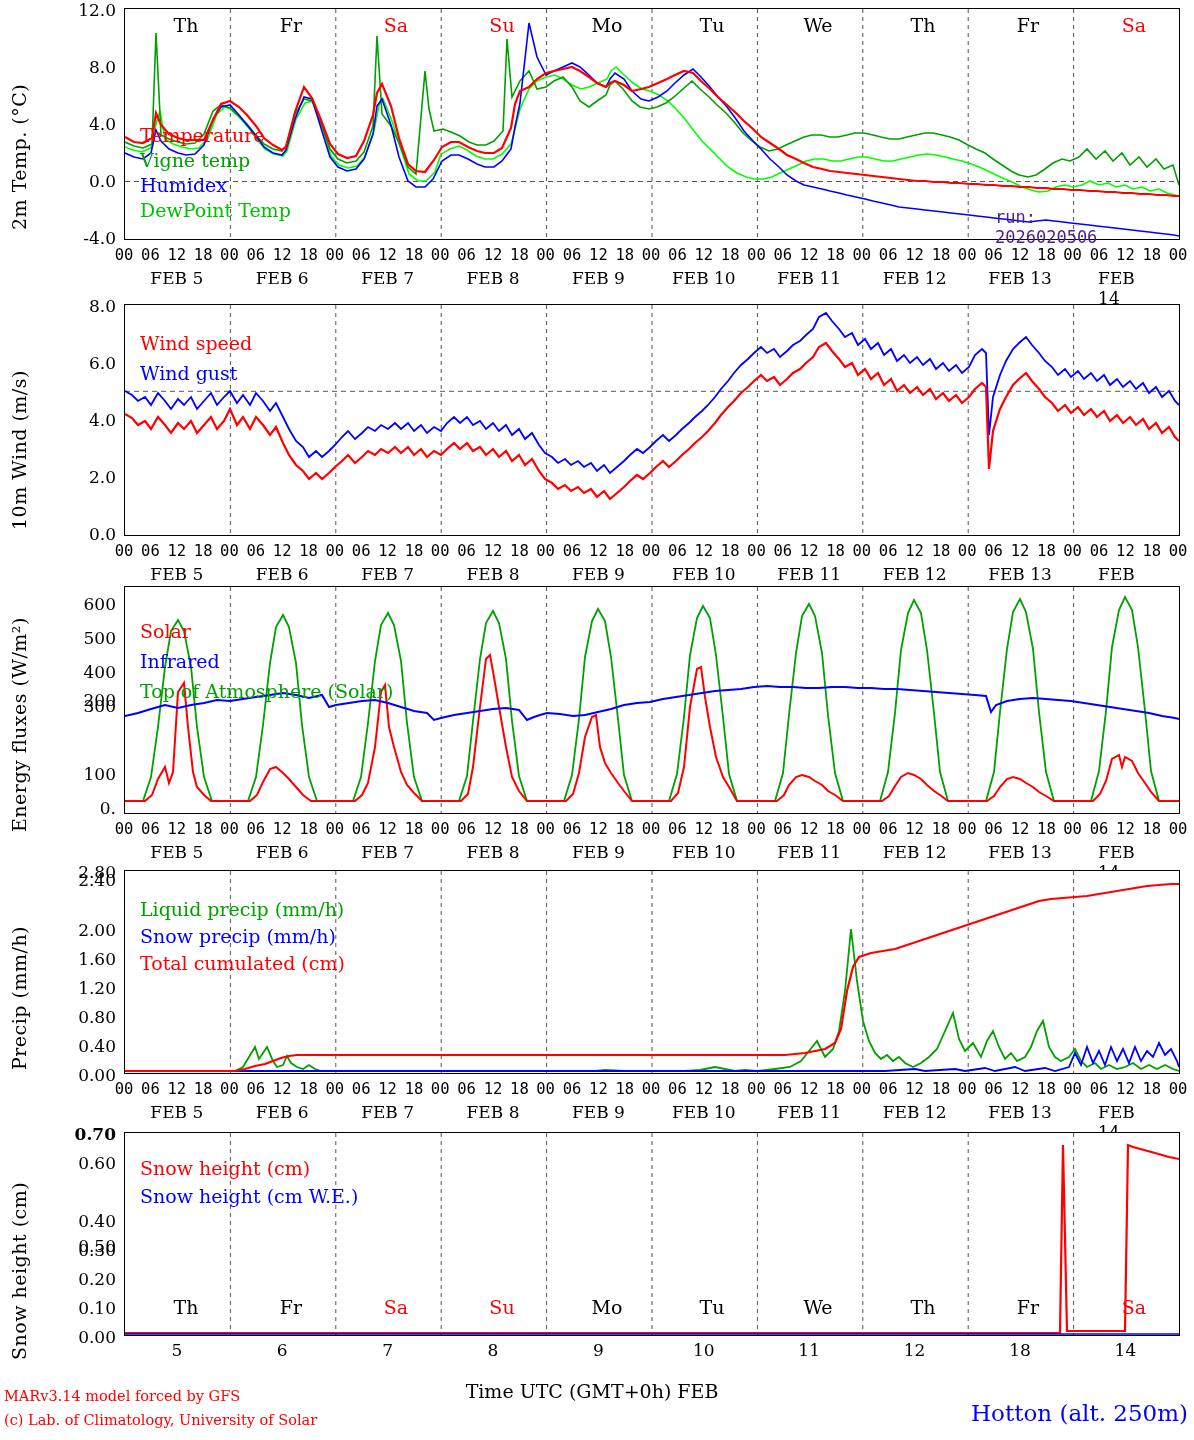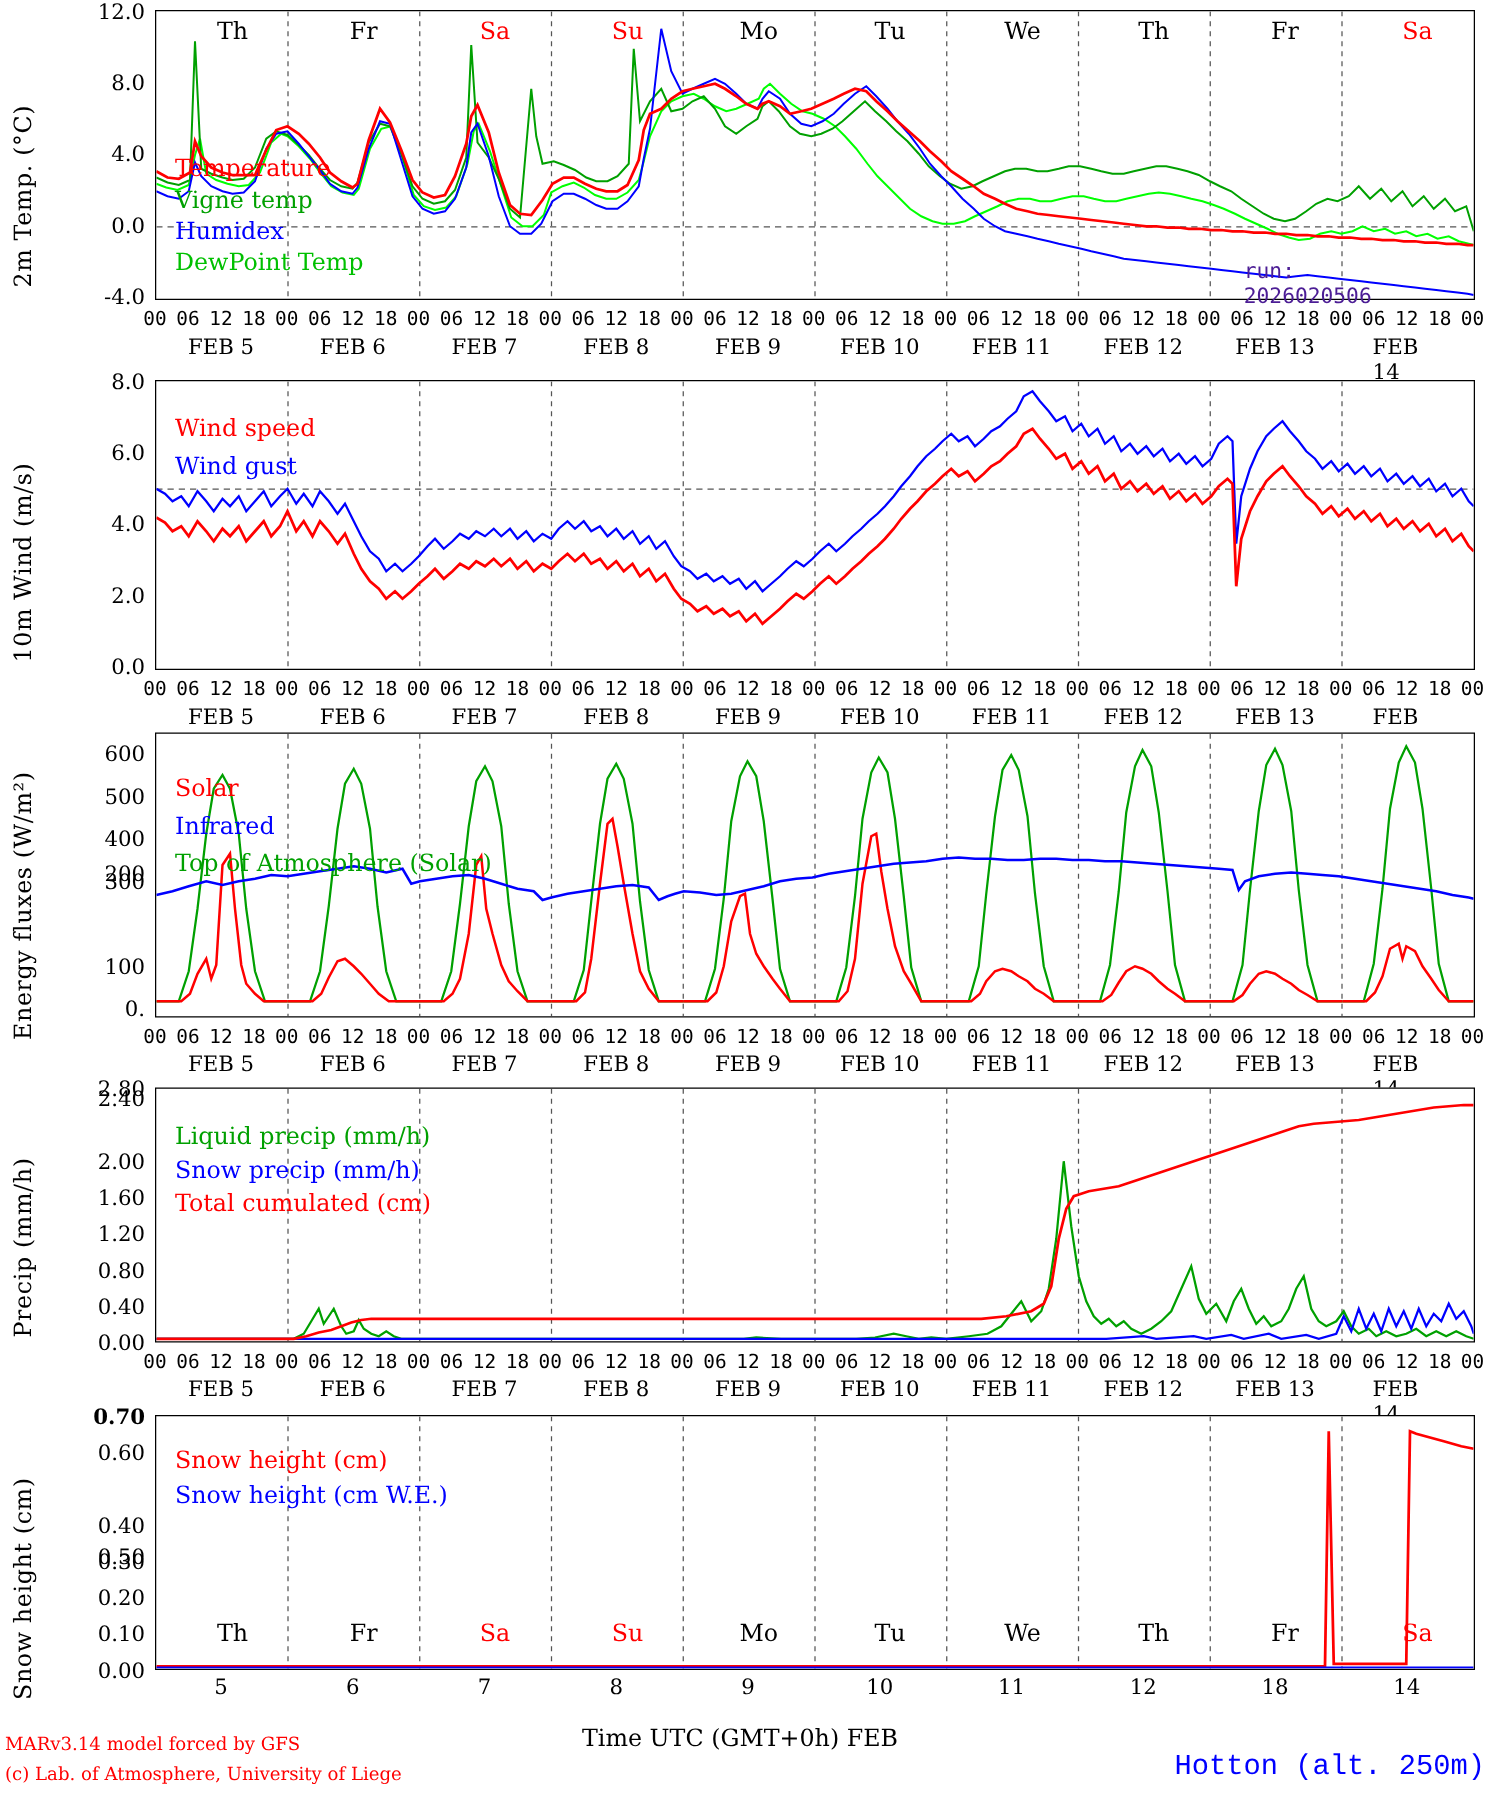--- a/index.html
+++ b/index.html
@@ -487,17 +487,17 @@
       <span class="xhour" style="left:474.4px;">9</span>
       <span class="xhour" style="left:579.8px;">10</span>
       <span class="xhour" style="left:685.2px;">11</span>
       <span class="xhour" style="left:790.6px;">12</span>
       <span class="xhour" style="left:896px;">18</span>
       <span class="xhour" style="left:1001.4px;">14</span>
     </div>
   </div>
 
   <div class="footleft" style="left:4px;top:1388px;">MARv3.14 model forced by GFS</div>
-  <div class="footleft" style="left:4px;top:1412px;">(c) Lab. of Atmosphere, University of Liege</div>
+  <div class="footleft" style="left:4px;top:1412px;">(c) Lab. of Climatology, University of Solar</div>
   <div class="footcenter" style="left:592px;top:1380px;">Time UTC (GMT+0h) FEB</div>
-  <div class="footright" style="left:880px;top:1400px;width:308px;font-family:Liberation Mono, monospace;">Hotton (alt. 250m)</div>
+  <div class="footright" style="left:880px;top:1400px;width:308px;">Hotton (alt. 250m)</div>
 
 </div>
 
 </body></html>

